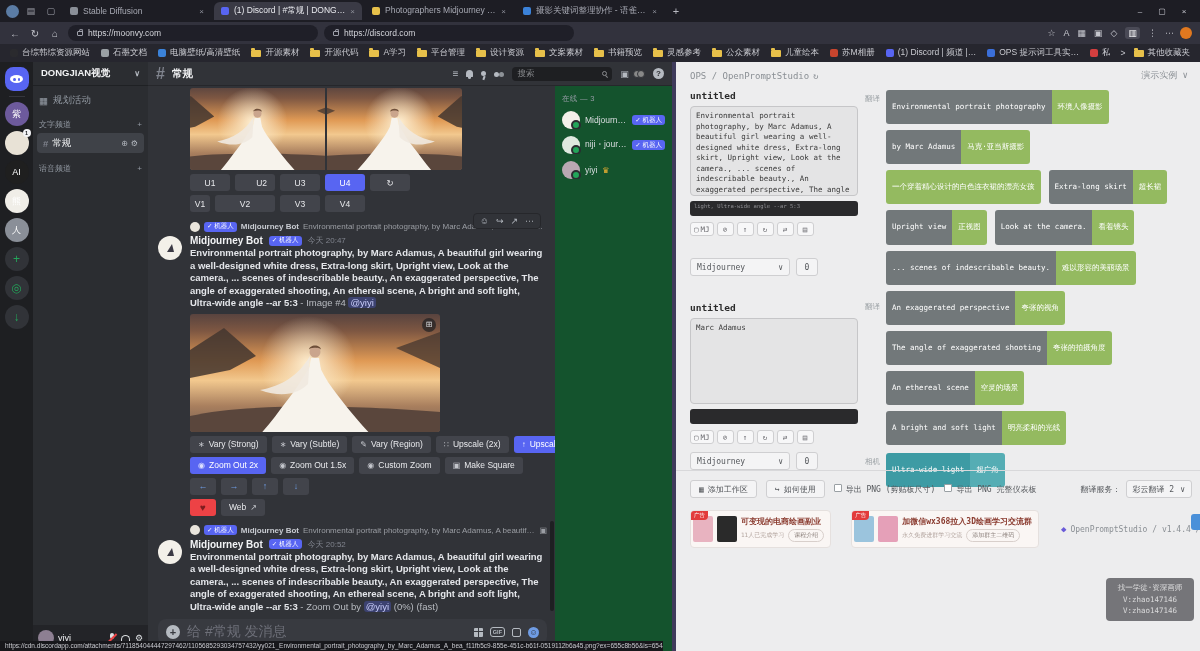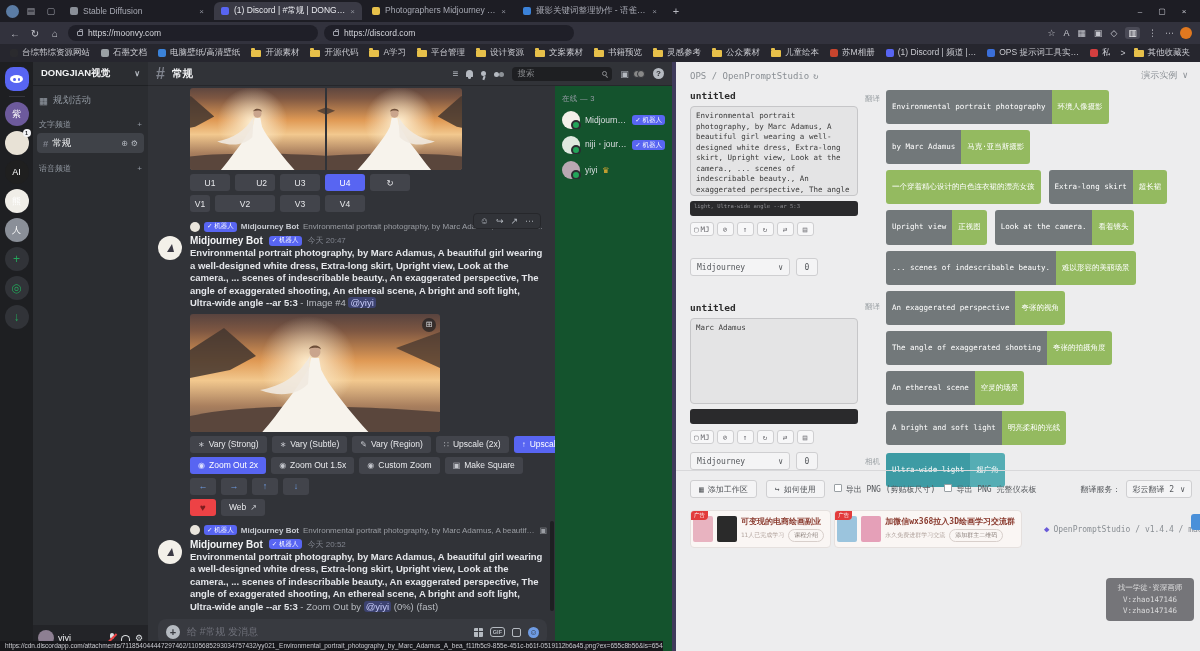--- a/index.html
+++ b/index.html
@@ -124,21 +124,21 @@
   .timestamp{color:#80848e;font-size:8px}
   .msg-body{color:#e4e6ea;font-size:9.5px;line-height:1.32;font-weight:700;margin-top:1px}
   .msg-body .suffix{font-weight:400;color:#b8bbc1}
   .mention{background:#3c4270;color:#c9cdfb;border-radius:3px;padding:0 2px;font-weight:500}
   .big-image{width:250px;height:118px;border-radius:3px;overflow:hidden;margin:4px 0 0 32px;position:relative}
   .big-image svg{width:100%;height:100%;display:block}
   .expand-ico{position:absolute;top:4px;right:4px;width:14px;height:14px;border-radius:50%;background:rgba(30,31,34,.7);color:#dbdee1;font-size:8px;display:flex;align-items:center;justify-content:center}
 
   .composer{margin:4px 8px 6px 10px;background:#383a40;border-radius:8px;height:26px;display:flex;align-items:center;padding:0 8px;gap:7px;flex:none}
   .plus-circle{width:14px;height:14px;border-radius:50%;background:#b5bac1;color:#383a40;font-size:11px;font-weight:bold;display:flex;align-items:center;justify-content:center}
-  .composer .ph{color:#6d6f78;font-size:10px;flex:1;overflow:hidden;white-space:nowrap}
+  .composer .ph{color:#6d6f78;font-size:14px;flex:1;overflow:hidden;white-space:nowrap}
   .comp-icons{display:flex;gap:7px;align-items:center}
   .i-gift{width:9px;height:9px;background:#b5bac1;border-radius:1px;position:relative}
   .i-gift::before{content:"";position:absolute;left:4px;top:0;width:1.5px;height:9px;background:#383a40}
   .i-gift::after{content:"";position:absolute;left:0;top:3px;width:9px;height:1.5px;background:#383a40}
   .i-gifpill{border:1.5px solid #b5bac1;border-radius:3px;color:#b5bac1;font-size:5.5px;font-weight:bold;padding:1px 2px}
   .i-sticker{width:9px;height:9px;border:1.5px solid #b5bac1;border-radius:2px}
   .i-emoji{width:11px;height:11px;border-radius:50%;background:#6f9ce4;color:#313338;font-size:8px;display:flex;align-items:center;justify-content:center}
 
   .members{width:117px;background:#14532d;padding:8px 7px;font-size:8.5px;color:#949ba4;flex:none}
   .mem-group{font-size:7.5px;letter-spacing:.3px;margin-bottom:2px}
@@ -892,21 +892,21 @@
         <div class="tr-group">
           <span>翻译服务：</span>
           <div class="tr-sel">
             <span>彩云翻译 2</span>
             <span>∨</span>
           </div>
         </div>
       </div>
 
       <div class="ads-row">
-        <div style="display:flex;gap:3px">
+        <div style="display:flex;gap:20px">
 
             <div class="ad-card">
               <span class="ad-badge">广告</span>
               <span class="ad-thumb" style="background: rgb(232, 179, 192);"></span>
               <span class="ad-thumb" style="background: rgb(42, 42, 42);"></span>
               <span class="ad-txt">
                 <span class="ad-title">可变现的电商绘画副业</span>
                 <span class="ad-sub-row">
                   <span class="ad-sub">11人已完成学习</span>
                   <span class="ad-btn">课程介绍</span>

